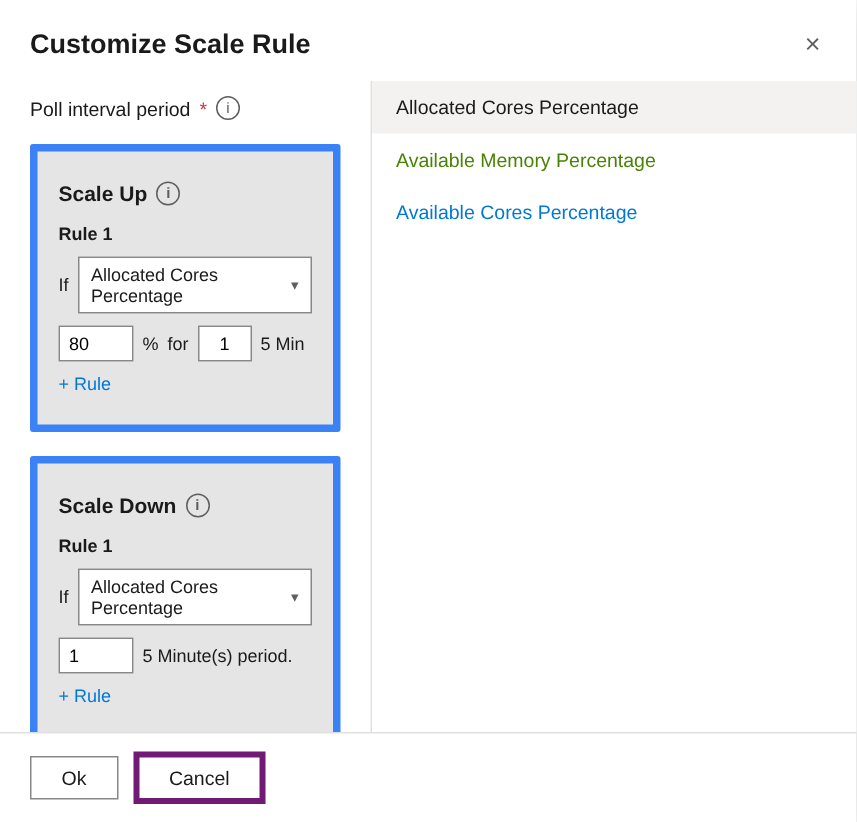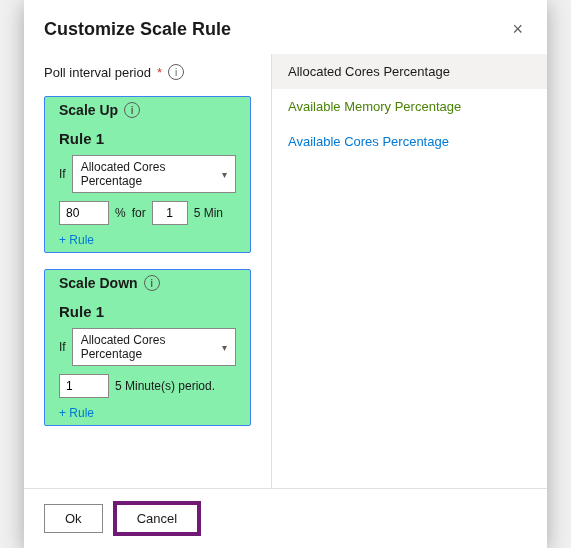--- a/index.html
+++ b/index.html
@@ -1,20 +1,20 @@
 <!DOCTYPE html>
 <html><head>
   <meta charset="utf-8">
   <style>
     * { box-sizing: border-box; margin: 0; padding: 0; font-family: 'Segoe UI', Arial, sans-serif; }
     body { background: #f0f0f0; display: flex; justify-content: center; align-items: center; width: 571px; height: 548px; overflow: hidden; }
     
     .dialog {
       background: #fff;
-      width: 523px;
+      width: 571px;
       height: 548px;
       display: flex;
       flex-direction: column;
       box-shadow: 0 4px 20px rgba(0,0,0,0.3);
       position: relative;
     }
 
     .dialog-header {
       display: flex;
       align-items: center;
@@ -76,39 +76,39 @@
       border: 1px solid #605e5c;
       border-radius: 50%;
       font-size: 10px;
       color: #605e5c;
       cursor: pointer;
     }
 
     .required-star { color: #d13438; }
 
     .section {
-      background: #86efac;
-      border: 1px solid #3b82f6;
+      background: #e5e5e5;
+      border: 5px solid #3b82f6;
       border-radius: 2px;
-      padding: 5px 14px;
+      padding: 20px 14px;
       margin-bottom: 16px;
     }
 
     .section-title {
       display: flex;
       align-items: center;
       gap: 6px;
       font-size: 14px;
       font-weight: 600;
       color: #1a1a1a;
       margin-bottom: 12px;
     }
 
     .rule-label {
-      font-size: 15px;
+      font-size: 12px;
       font-weight: 600;
       color: #1a1a1a;
       margin-bottom: 8px;
     }
 
     .rule-row {
       display: flex;
       align-items: center;
       gap: 6px;
       margin-bottom: 8px;

